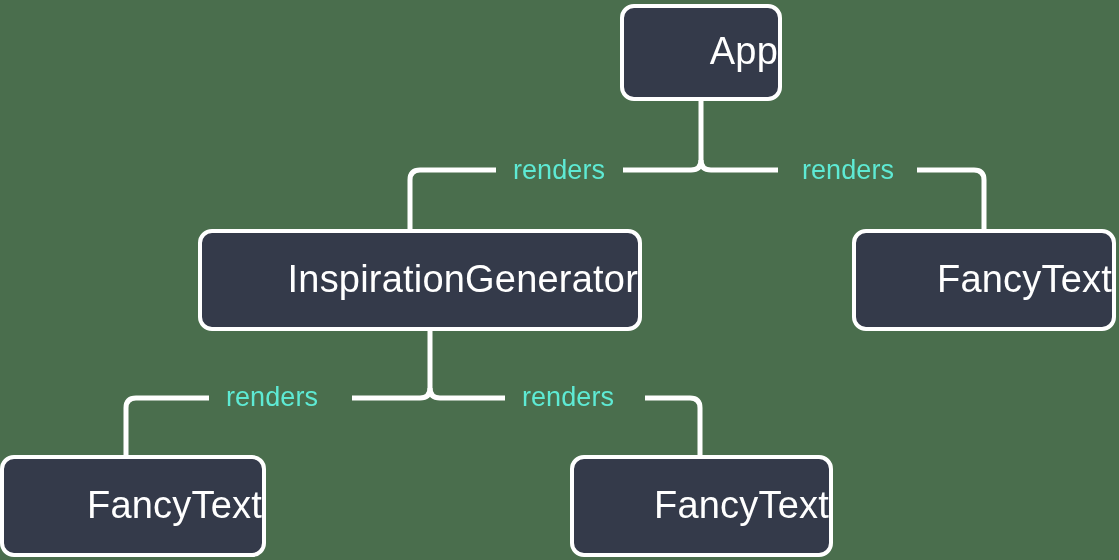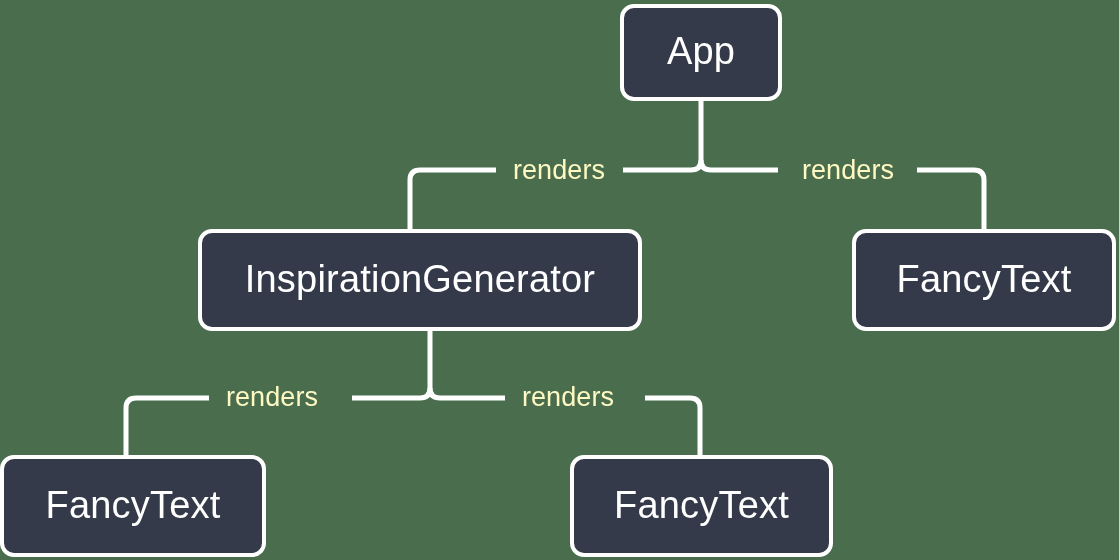--- a/index.html
+++ b/index.html
@@ -27,36 +27,36 @@
     height: 560px;
   }
   .node {
     position: absolute;
     box-sizing: border-box;
     background: #343a4a;
     border: 4px solid #ffffff;
     border-radius: 14px;
     display: flex;
     align-items: center;
-    justify-content: center;
+    justify-content: flex-end;
     color: #ffffff;
     font-size: 38px;
     font-weight: 400;
     letter-spacing: 0.2px;
     white-space: nowrap;
     z-index: 2;
   }
   .node-label {
     display: block;
     line-height: 1;
     padding-bottom: 3px;
   }
   .edge-label {
     position: absolute;
-    color: #fef9c3;
+    color: #5eead4;
     font-size: 27px;
     font-weight: 400;
     letter-spacing: 0.1px;
     white-space: nowrap;
     line-height: 1;
     z-index: 3;
     transform: translate(-50%, -50%);
   }
   
   #node-app              { left: 620px; top: 4px;   width: 162px; height: 97px;  }

